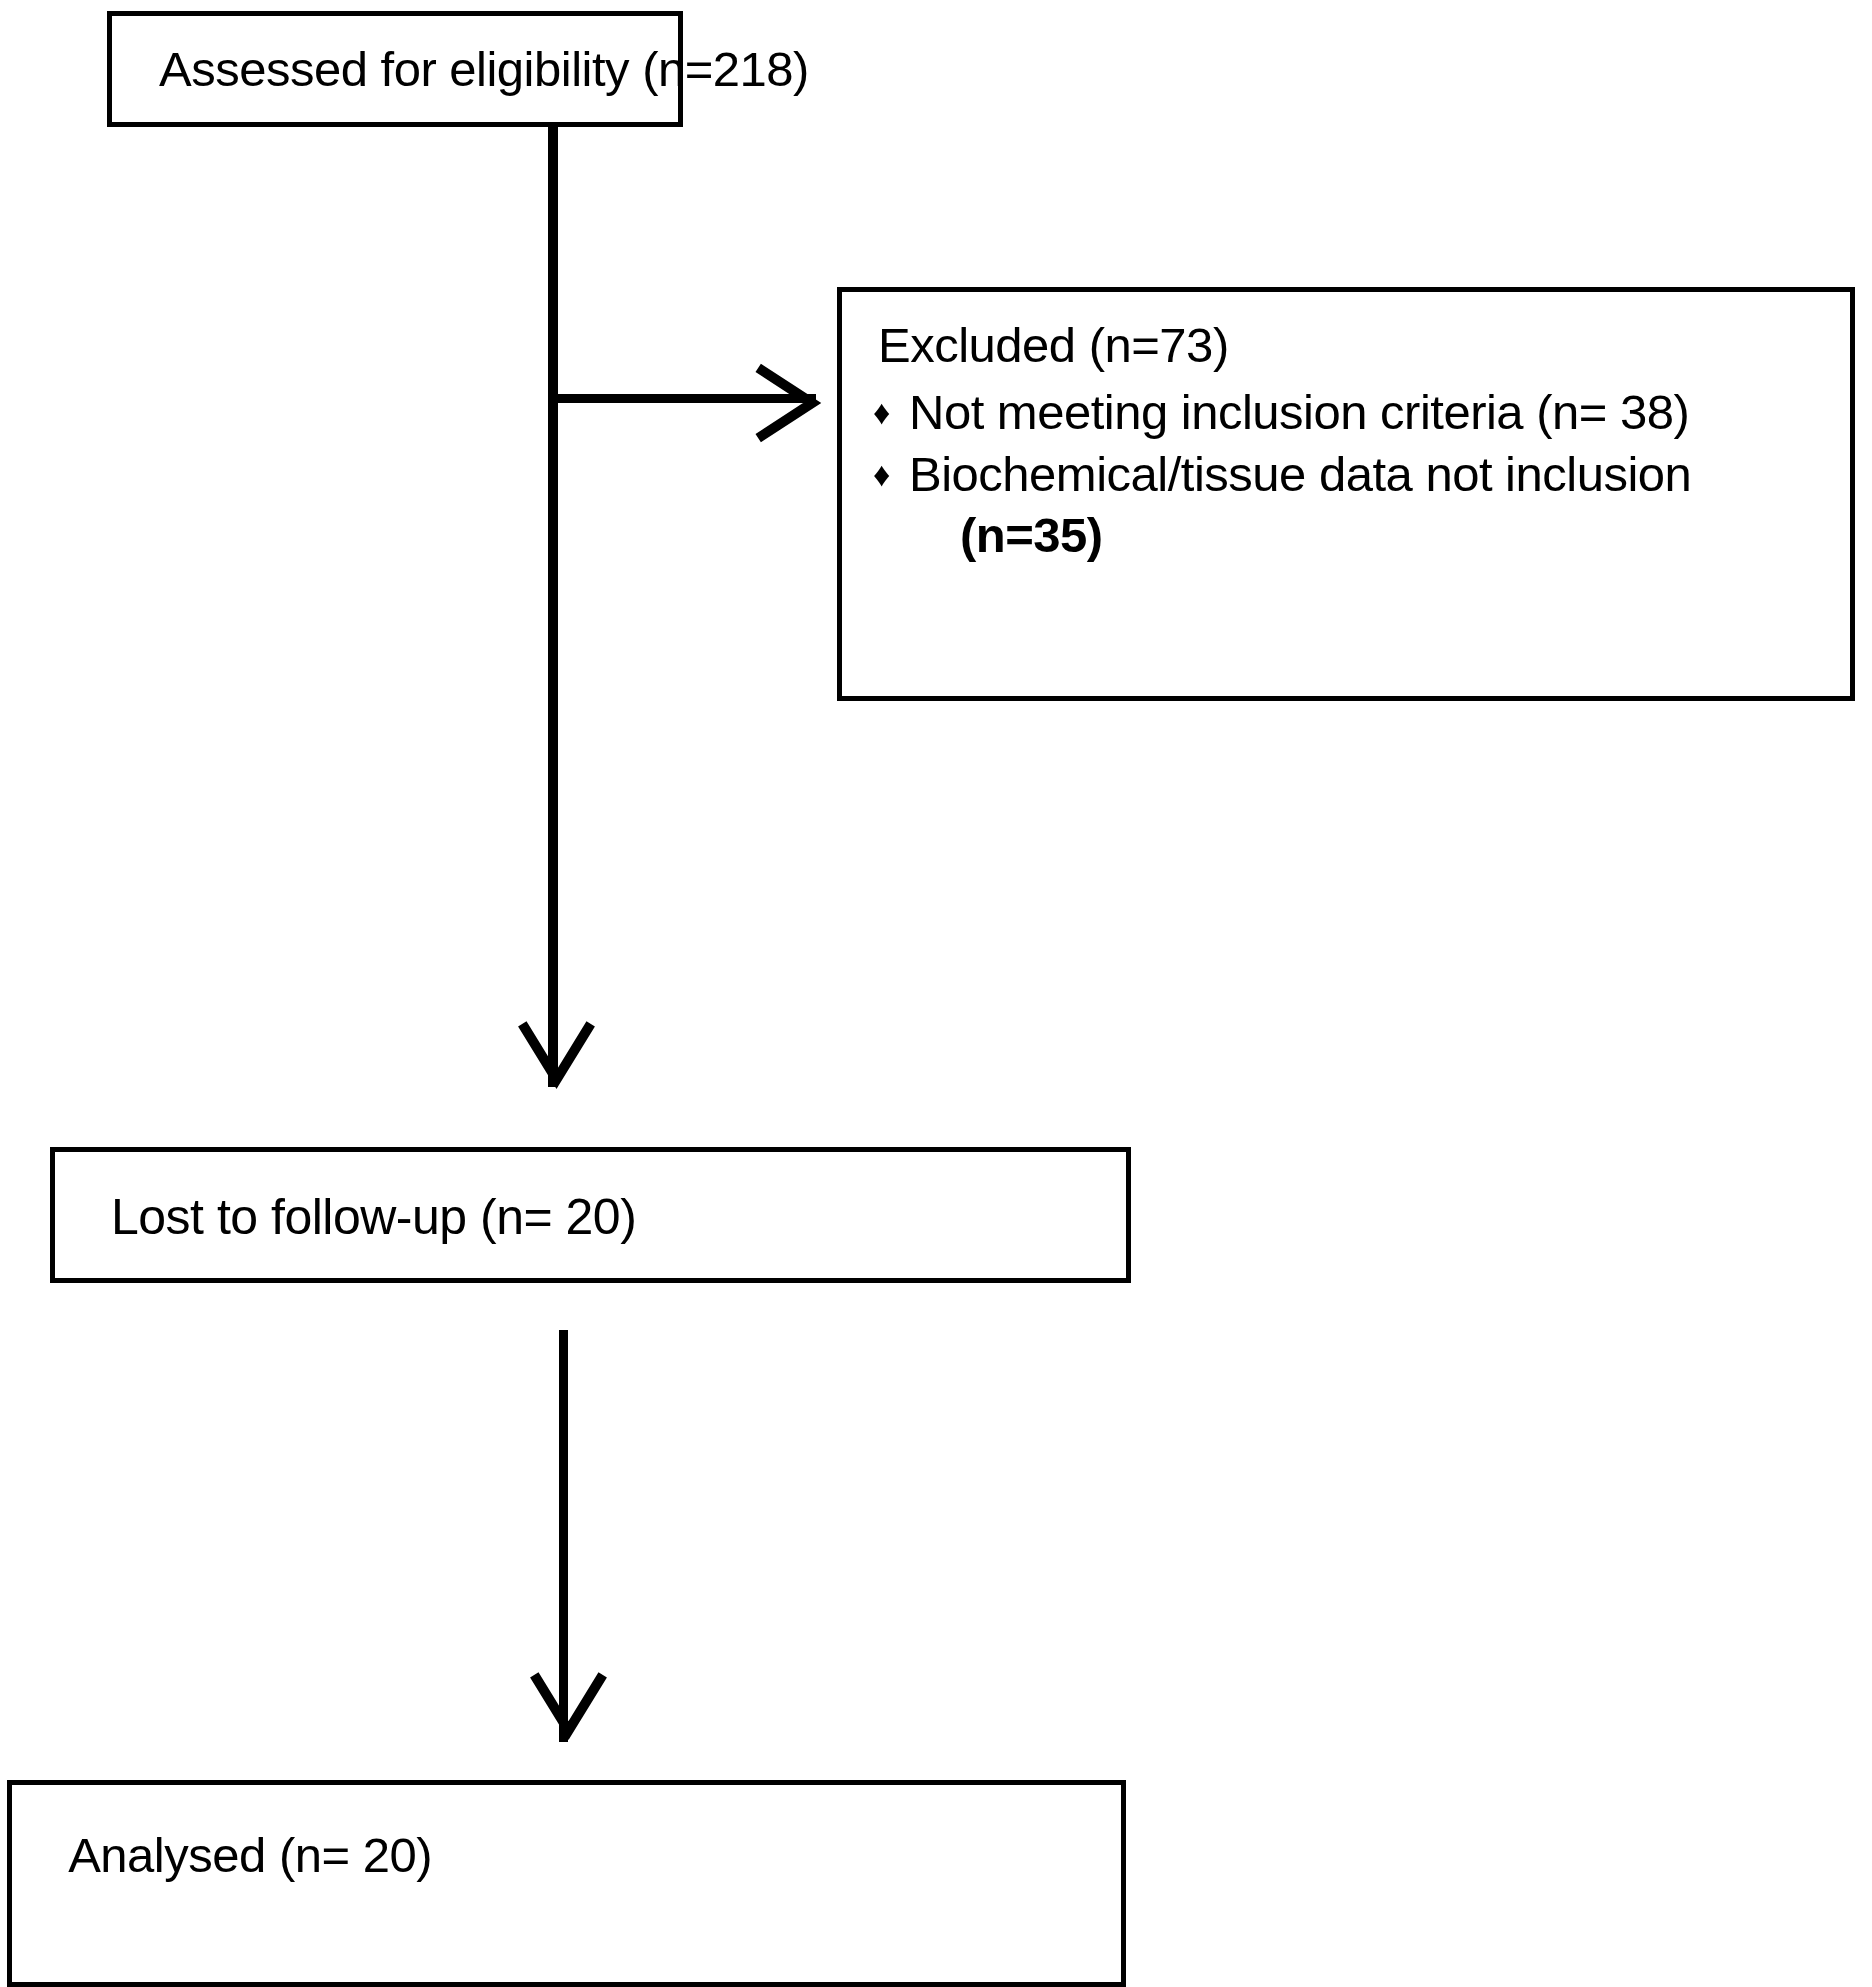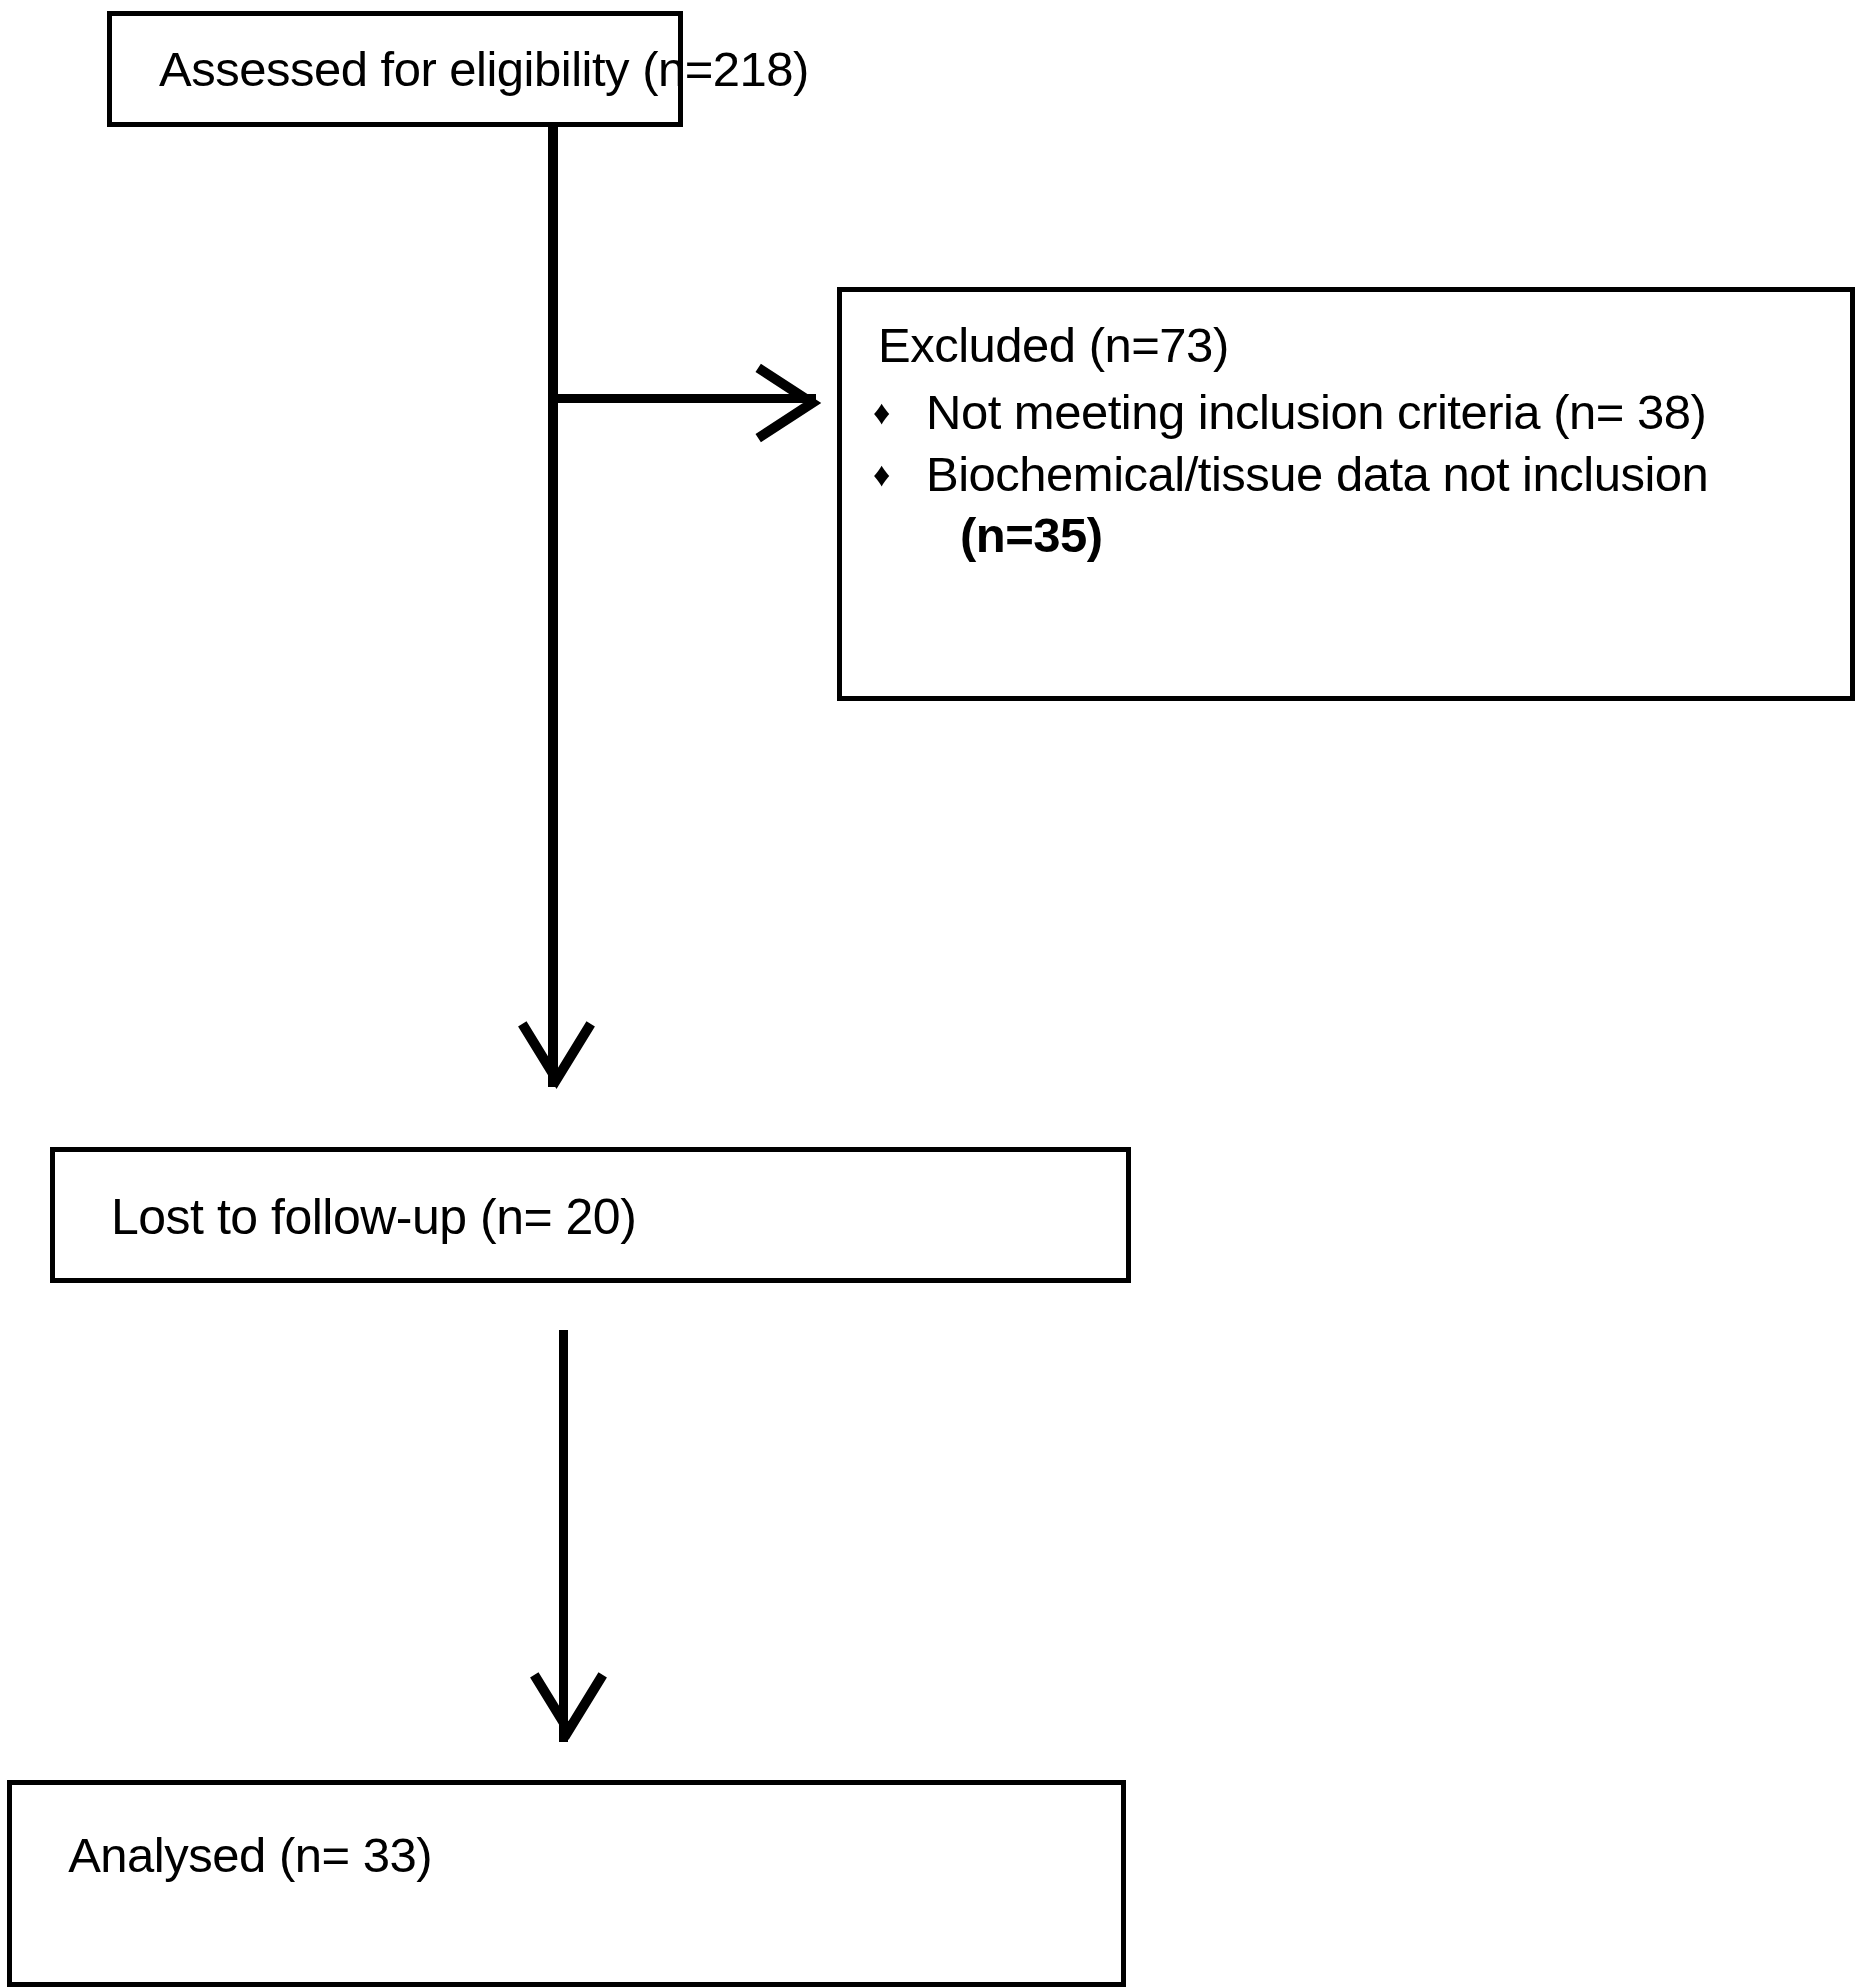--- a/index.html
+++ b/index.html
@@ -68,21 +68,20 @@
     width: 47px;
     flex: 0 0 47px;
     font-size: 34px;
     line-height: 60px;
     text-align: left;
     padding-left: 11px;
     box-sizing: border-box;
   }
   .bullet-text {
     line-height: 60px;
-    margin-left: 17px;
   }
   #bullet-1 { left: 20px; top: 90px; }
   #bullet-2 { left: 20px; top: 152px; }
   #bullet-2-cont {
     position: absolute;
     left: 118px;
     top: 213px;
     font-size: 49px;
     line-height: 60px;
     white-space: nowrap;
@@ -190,17 +189,17 @@
     <span class="node-text">Lost to follow-up  (n= 20)</span>
   </div>
 
   <div class="connector" id="conn-lower-vertical"></div>
 
   <svg class="arrowhead" id="arrow-down-2" width="109" height="81" viewBox="0 0 120 90">
     <polyline points="22,12 60,74 98,12" fill="none" stroke="#000000" stroke-width="11" stroke-linecap="butt" stroke-linejoin="miter"></polyline>
   </svg>
 
   <div class="node-box" id="box-analysed">
-    <span class="node-text">Analysed  (n= 33)</span>
+    <span class="node-text">Analysed  (n= 20)</span>
   </div>
 
 </div>
 
 
 </body></html>

